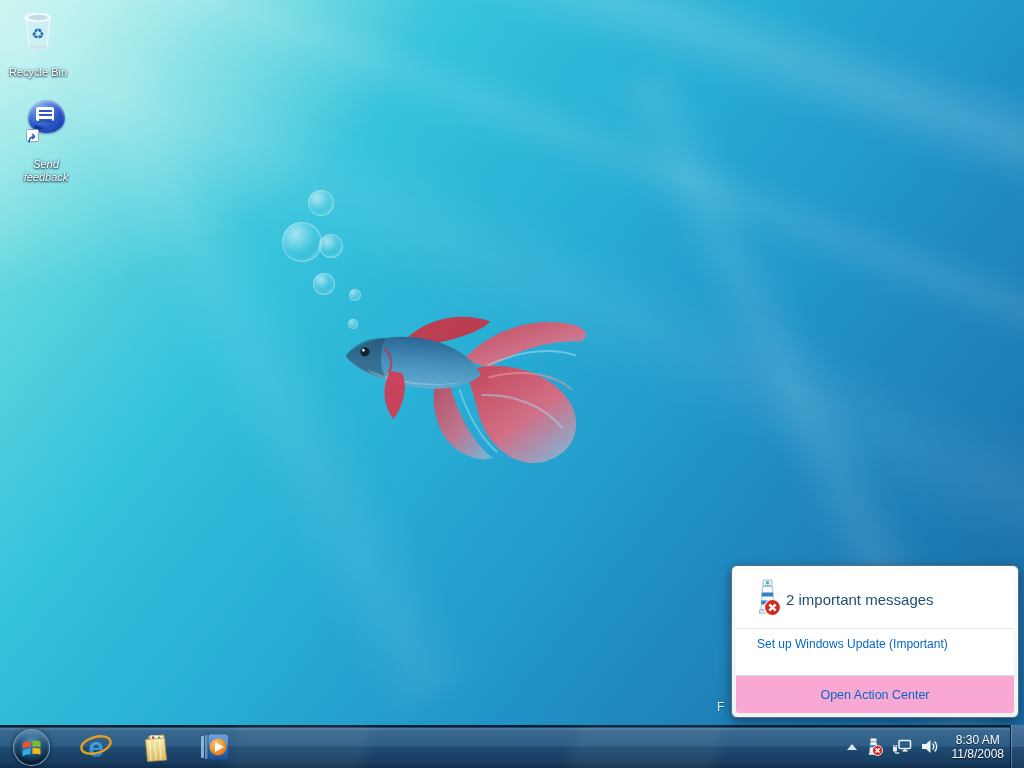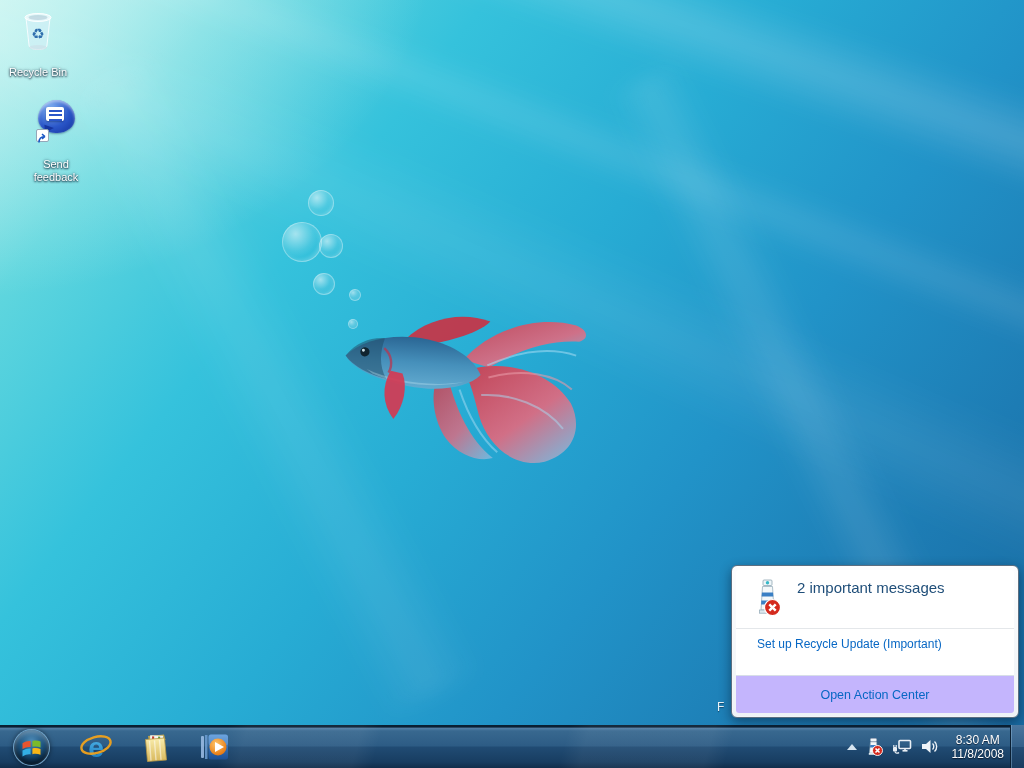--- a/index.html
+++ b/index.html
@@ -31,21 +31,21 @@
 
   
   .fish { position:absolute; left:336px; top:298px; transform:rotate(4deg); }
 
   
   .desk-icon { position:absolute; width:72px; text-align:center; cursor:default; }
   .desk-icon .glyph { height:46px; display:flex; align-items:flex-end; justify-content:center; }
   .desk-icon .label { margin-top:14px; font-size:11px; line-height:13px; color:#fff;
     text-shadow:0 1px 2px rgba(0,20,40,.95), 0 0 3px rgba(0,20,40,.6); }
   #icon-recycle { left:2px; top:6px; }
-  #icon-feedback { left:20px; top:98px; }
+  #icon-feedback { left:10px; top:98px;font-style:italic; }
   .sf-wrap { position:relative; width:40px; height:46px; }
   .sf-bubble { position:absolute; left:2px; top:2px; width:37px; height:33px;
     border-radius:50% 50% 48% 48% / 56% 56% 44% 44%;
     background:radial-gradient(circle at 35% 26%, #7fb0f2, #2a56c8 55%, #12309a);
     box-shadow:inset 0 2px 3px rgba(255,255,255,.5), 0 1px 2px rgba(0,30,70,.4); }
   .sf-bubble::after { content:""; position:absolute; left:4px; bottom:-7px;
     border:7px solid transparent; border-top-color:#16359f; border-left-width:3px;
     transform:rotate(18deg); }
   .sf-lines { position:absolute; left:10px; top:9px; width:18px; height:14px; background:#fff;
     border-radius:2px; box-shadow:0 1px 2px rgba(0,20,60,.35); }
@@ -57,26 +57,26 @@
   #watermark-frag { position:absolute; left:717px; top:700px; z-index:5; color:#eaf3f8;
     font-size:12px; text-shadow:0 1px 1px rgba(0,20,40,.5); }
 
   
   #popup { position:absolute; left:731px; top:565px; width:288px; height:153px; z-index:20;
     background:linear-gradient(#fdfdfe, #eef2f6); border:1px solid #5c6e80; border-radius:6px;
     padding:4px; box-shadow:0 4px 12px rgba(0,12,30,.45), 0 0 0 1px rgba(255,255,255,.25) inset;
     display:flex; flex-direction:column; }
   #popup .inner { flex:1; display:flex; flex-direction:column; background:#fff;
     border-radius:3px; overflow:hidden; }
-  .pp-header { display:flex; align-items:flex-start; gap:16px; padding:9px 14px 8px 18px;
+  .pp-header { display:flex; align-items:center; gap:5px; padding:9px 14px 8px 18px;
     border-bottom:1px solid #e4e7ea; }
   .pp-title { font-size:15px; color:#1f4e79; }
   .pp-link { display:block; padding:8px 14px 7px 21px; font-size:12px; color:#0767c4;
     text-decoration:none; cursor:pointer; }
-  .pp-footer { margin-top:auto; background:#c4b5fd; border-top:1px solid #d7dee8;
+  .pp-footer { margin-top:auto; background:#f9a8d4; border-top:1px solid #d7dee8;
     text-align:center; padding:9px 0 10px 0; }
   .pp-footer a { font-size:12.5px; color:#0767c4; text-decoration:none; cursor:pointer; }
 
   
   #taskbar { position:absolute; left:0; bottom:0; width:1024px; height:43px; z-index:30;
     background:linear-gradient(#0a1f33 0%, #0a1f33 5%, #547fa6 7%, #38688f 14%,
       #2d5c85 48%, #204b73 52%, #183d61 86%, #112e4b 100%); }
   #taskbar .sheen { position:absolute; inset:0; pointer-events:none;
     background:linear-gradient(105deg, transparent 22%, rgba(255,255,255,.05) 24% 35%,
       transparent 37% 55%, rgba(255,255,255,.05) 57% 69%, transparent 71%); }
@@ -188,21 +188,21 @@
             <path d="M8.5,7.5 L18.5,7.5 L20,31 L7,31 Z" fill="#f4f8fa" stroke="#9ab0bc" stroke-width=".8"></path>
             <path d="M7.9,13.5 L19,13.5 L19.3,17.5 L7.6,17.5 Z" fill="#3a7fc4"></path>
             <path d="M7.3,21.5 L19.6,21.5 L19.9,25.5 L7.1,25.5 Z" fill="#3a7fc4"></path>
             <rect x="5.5" y="31" width="16" height="3.2" fill="#dde8ee" stroke="#9ab0bc" stroke-width=".8"></rect>
             <circle cx="18.5" cy="28.5" r="8" fill="#d42a1e" stroke="#fff" stroke-width="1.2"></circle>
             <path d="M15.3,25.3 L21.7,31.7 M21.7,25.3 L15.3,31.7" stroke="#fff" stroke-width="2.4"></path>
           </svg>
         </span>
         <span class="pp-title">2 important messages</span>
       </div>
-      <a class="pp-link">Set up Recycle Update (Important)</a>
+      <a class="pp-link">Set up Windows Update (Important)</a>
       <div class="pp-footer">
         <a>Open Action Center</a>
       </div>
     </div>
   </div>
 
   <div id="taskbar">
     <div class="sheen"></div>
 
     <div id="start-orb">

